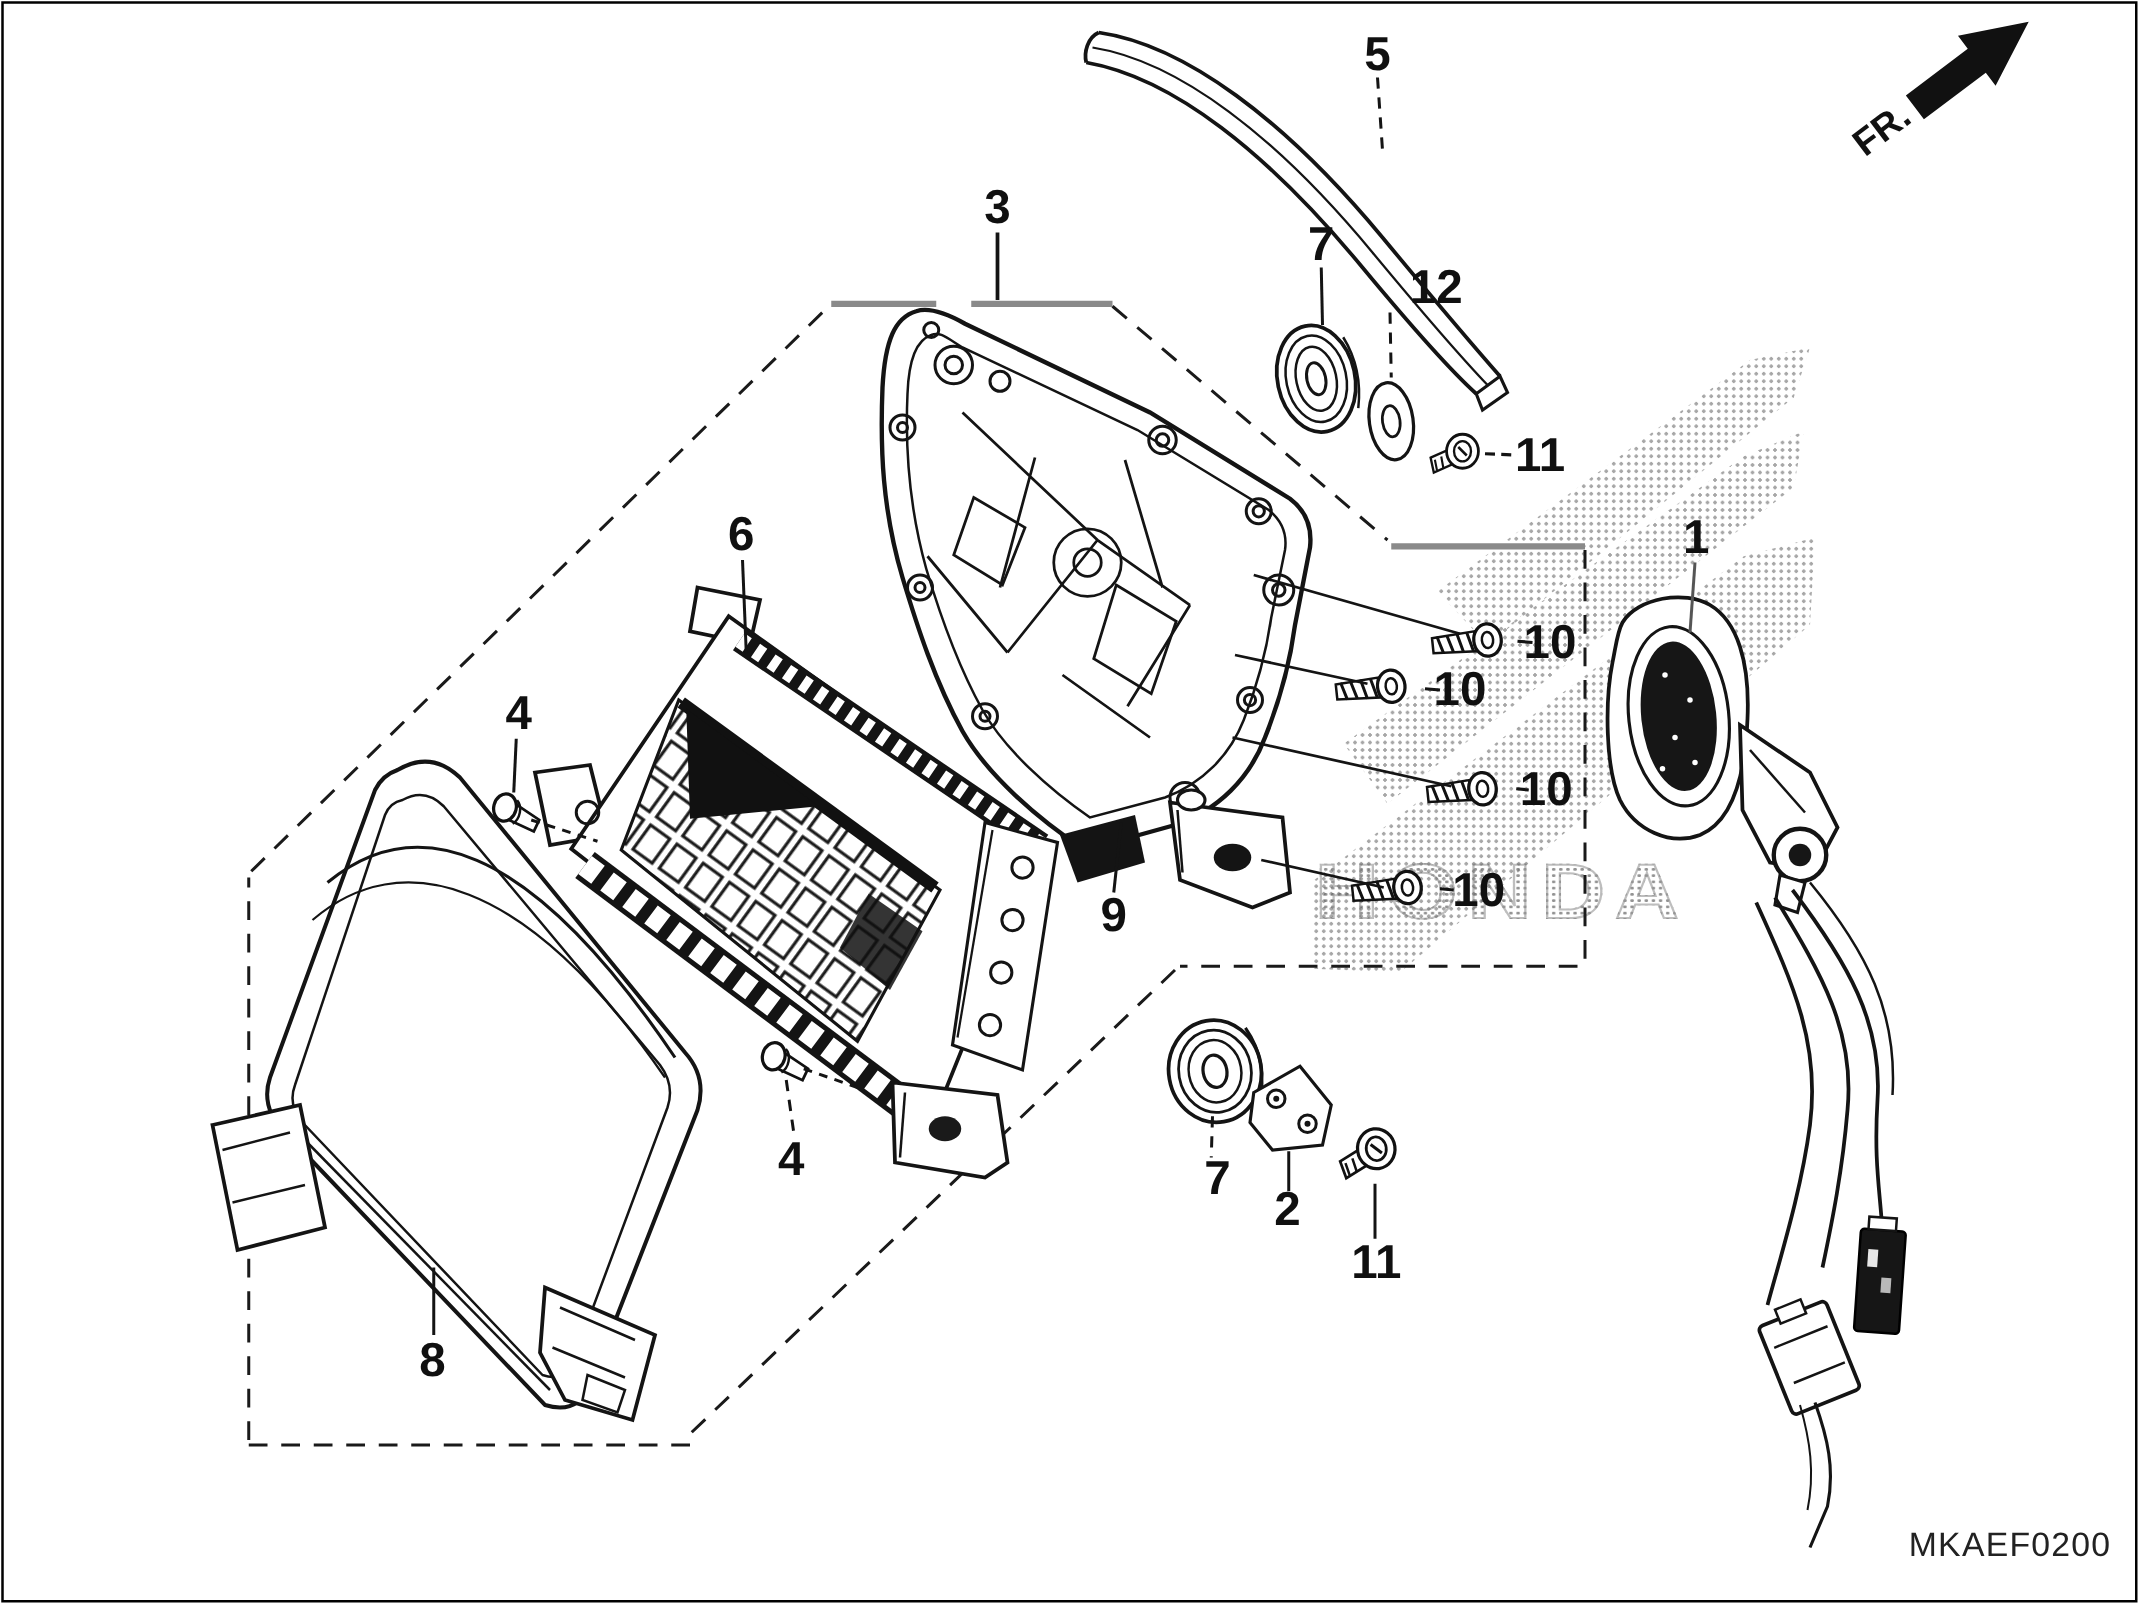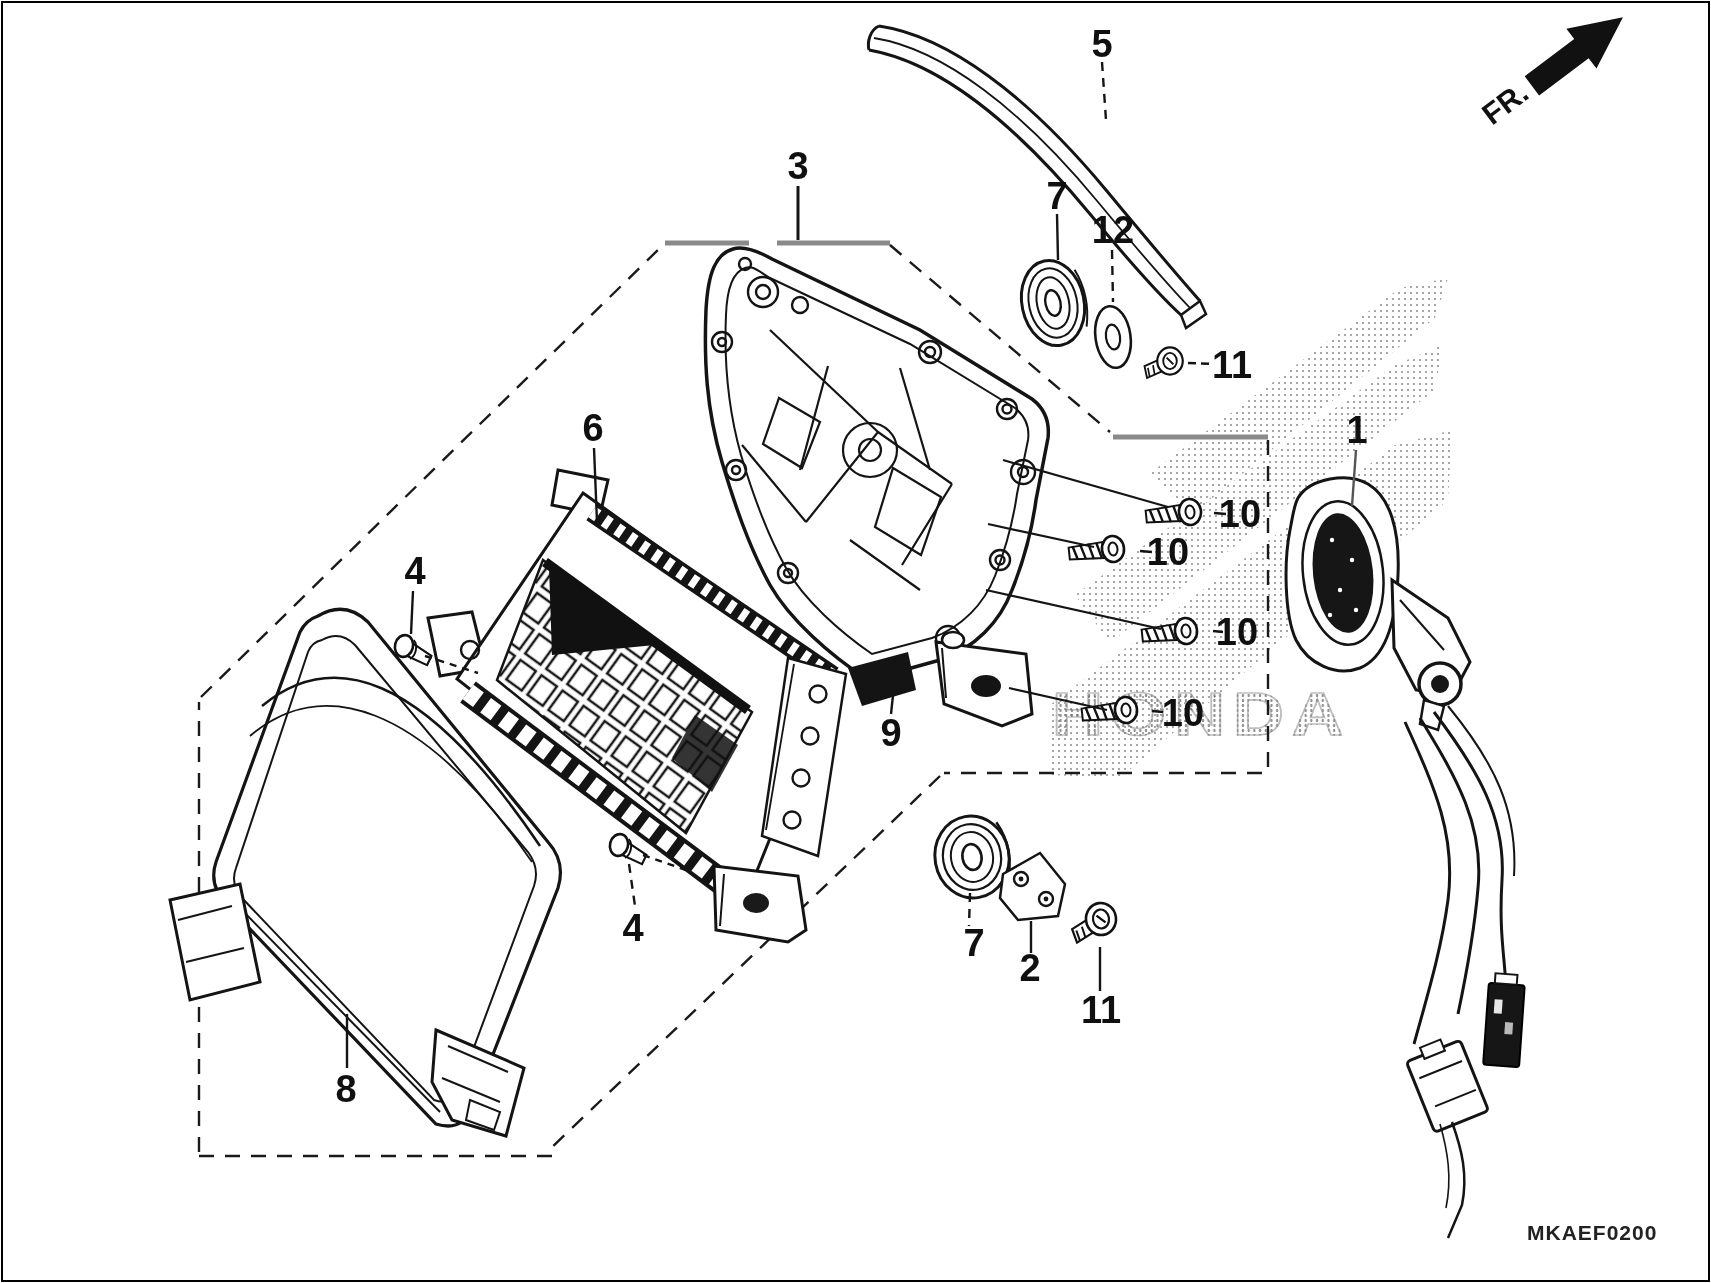--- a/index.html
+++ b/index.html
@@ -15,21 +15,21 @@
     font-weight:700;font-size:62px;letter-spacing:7px;
     transform:scaleX(1.14);transform-origin:left top;
     color:rgba(255,255,255,0);-webkit-text-stroke:1.6px rgba(95,95,95,.62);
     background-image:radial-gradient(circle,#5a5a5a 1.1px,transparent 1.3px);
     background-size:5px 5px;-webkit-background-clip:text;background-clip:text;
     opacity:.65;}
   #callout-layer{position:absolute;inset:0;z-index:30;}
   .callout{position:absolute;transform:translate(-50%,-50%);
     font-weight:700;font-size:38px;color:#101010;line-height:1;}
   .diagram-code{position:absolute;left:1527px;top:1221px;z-index:30;
-    font-weight:700;font-size:21px;letter-spacing:1px;color:#222;}
+    font-weight:400;font-size:27px;letter-spacing:1px;color:#222;}
 </style>
 </head>
 <body>
 
 <div class="wm-band" style="left:1150px;top:278px;width:300px;height:240px;
      clip-path:polygon(0px 195px,250px 10px,298px 0px,285px 40px,40px 238px);"></div>
 <div class="wm-band" style="left:1075px;top:345px;width:370px;height:300px;
      clip-path:polygon(0px 250px,320px 20px,368px 0px,360px 45px,35px 298px);"></div>
 <div class="wm-band" style="left:1050px;top:430px;width:405px;height:350px;
      clip-path:polygon(0px 275px,345px 15px,402px 0px,398px 70px,70px 348px,0px 345px);"></div>
@@ -267,21 +267,21 @@
   <g transform="translate(1492,126) rotate(-37)">
     <text x="0" y="0" font-size="30" font-weight="700" fill="#111">FR.</text>
     <polygon fill="#111" points="56,-20 118,-20 118,-33 170,-8 118,17 118,4 56,4"></polygon>
   </g>
 </svg>
 
 <div id="callout-layer">
     <div class="callout" style="left: 1102px; top: 44px;">5</div>
     <div class="callout" style="left: 798px; top: 166px;">3</div>
     <div class="callout" style="left: 1057px; top: 196px;">7</div>
-    <div class="callout" style="left: 1113px; top: 230px; text-align: center;">12</div>
+    <div class="callout" style="left: 1149px; top: 230px; text-align: center;">12</div>
     <div class="callout" style="left: 1232px; top: 365px;">11</div>
     <div class="callout" style="left: 1357px; top: 430px;">1</div>
     <div class="callout" style="left: 593px; top: 428px;">6</div>
     <div class="callout" style="left: 1240px; top: 514px;">10</div>
     <div class="callout" style="left: 1168px; top: 552px;">10</div>
     <div class="callout" style="left: 415px; top: 571px;">4</div>
     <div class="callout" style="left: 1237px; top: 632px;">10</div>
     <div class="callout" style="left: 1183px; top: 713px;">10</div>
     <div class="callout" style="left: 891px; top: 733px;">9</div>
     <div class="callout" style="left: 633px; top: 928px;">4</div>

